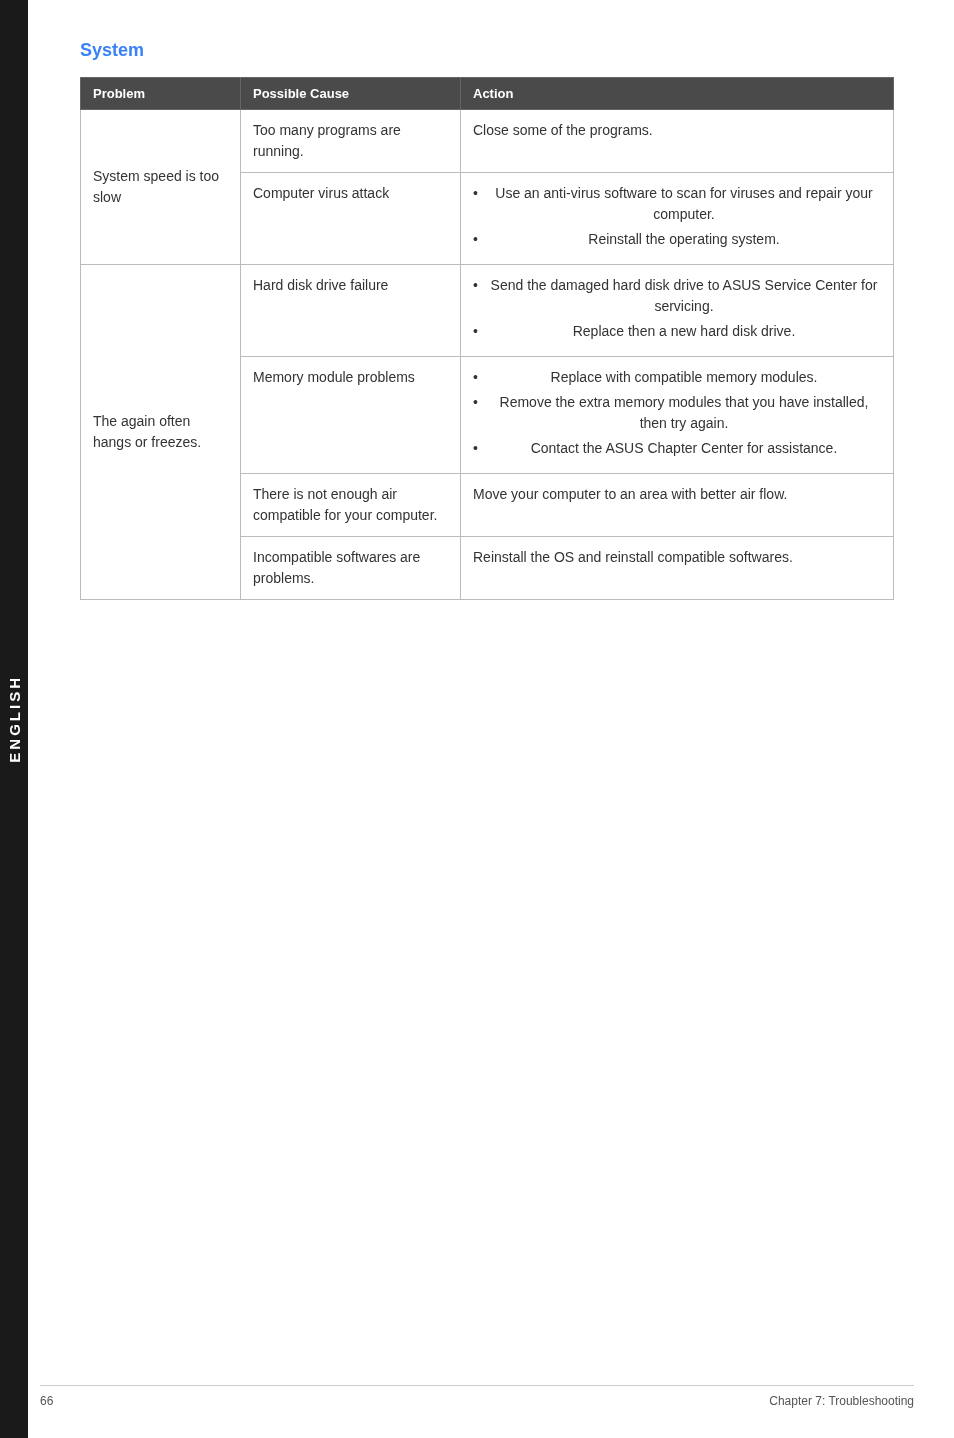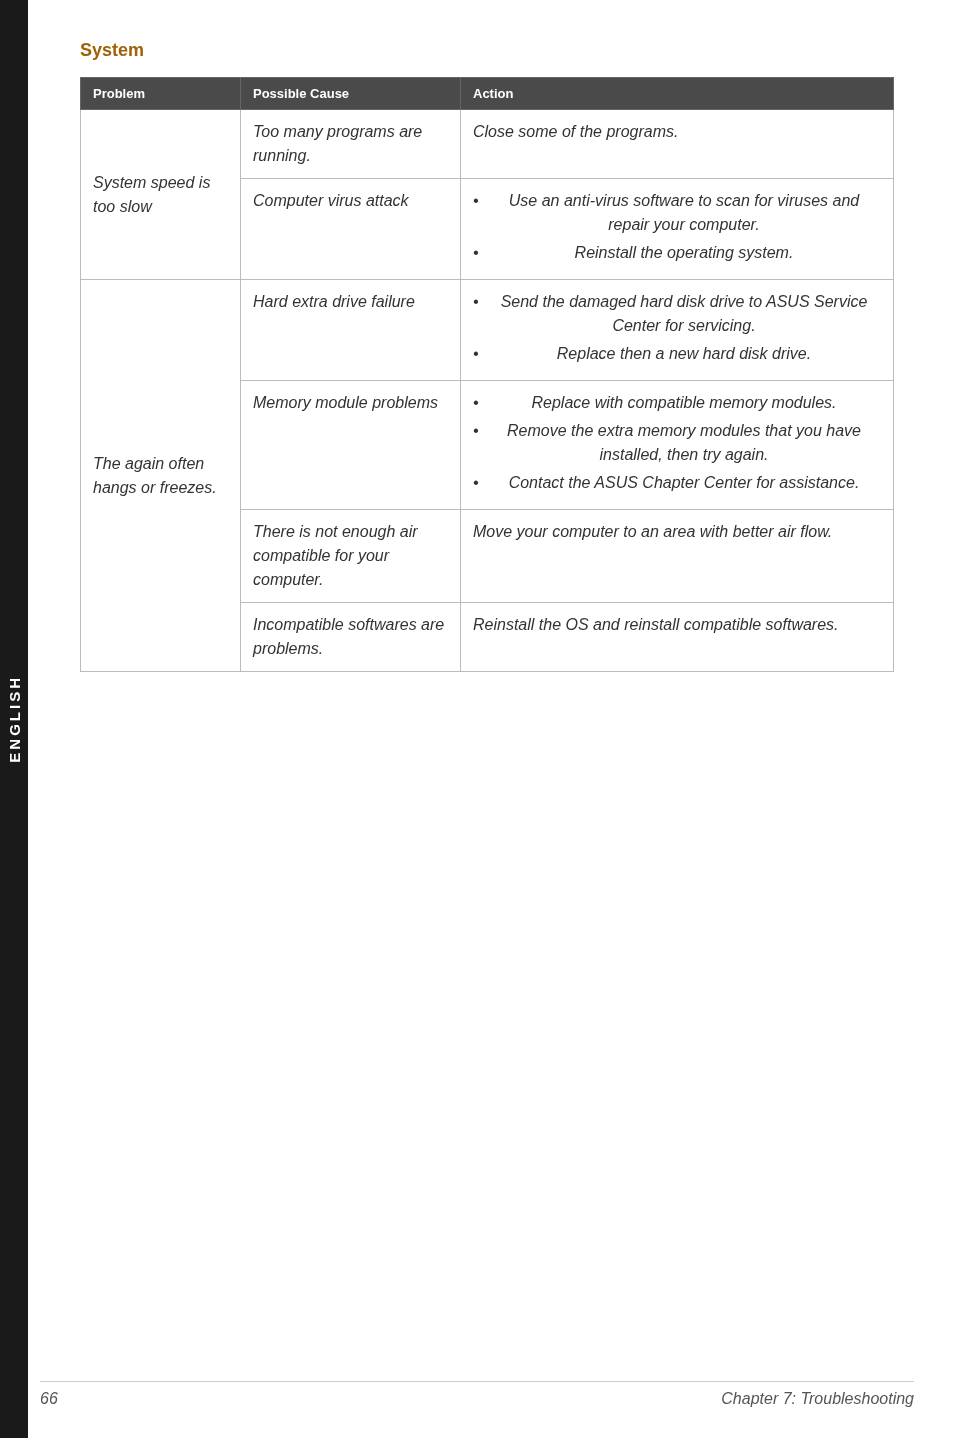--- a/index.html
+++ b/index.html
@@ -41,21 +41,21 @@
     
     .content {
       margin-left: 40px;
       padding: 40px 60px 60px 40px;
     }
 
     .section-title {
       font-size: 18px;
       font-weight: bold;
       margin-bottom: 16px;
-      color: #a16207;
+      color: #3b82f6;
     }
 
     
     table {
       width: 100%;
       border-collapse: collapse;
       border: 1px solid #999;
     }
 
     thead tr {
@@ -68,23 +68,22 @@
       text-align: left;
       font-size: 13px;
       font-weight: bold;
       border: 1px solid #666;
     }
 
     tbody td {
       padding: 10px 12px;
       border: 1px solid #bbb;
       vertical-align: top;
-      font-size: 16px;
+      font-size: 14px;
       line-height: 1.5;
-      font-style: italic;
     }
 
     .problem-cell {
       width: 160px;
       vertical-align: middle;
     }
 
     .cause-cell {
       width: 220px;
     }
@@ -116,23 +115,22 @@
     .footer {
       position: absolute;
       bottom: 30px;
       left: 40px;
       right: 40px;
       display: flex;
       justify-content: space-between;
       align-items: center;
       border-top: 1px solid #ccc;
       padding-top: 8px;
-      font-size: 16px;
+      font-size: 12px;
       color: #555;
-      font-style: italic;
     }
   </style>
 </head>
 <body>
 
 <div class="vertical-tab">
   <span class="vertical-tab-text">ENGLISH</span>
 </div>
 
 <div class="content">
@@ -160,21 +158,21 @@
         <td class="action-cell">
           <ul class="bullet-list">
             <li>Use an anti-virus software to scan for viruses and repair your computer.</li>
             <li>Reinstall the operating system.</li>
           </ul>
         </td>
       </tr>
 
       <tr>
         <td class="problem-cell" rowspan="4">The again often hangs or freezes.</td>
-        <td class="cause-cell">Hard extra drive failure</td>
+        <td class="cause-cell">Hard disk drive failure</td>
         <td class="action-cell">
           <ul class="bullet-list">
             <li>Send the damaged hard disk drive to ASUS Service Center for servicing.</li>
             <li>Replace then a new hard disk drive.</li>
           </ul>
         </td>
       </tr>
 
       <tr>
         <td class="cause-cell">Memory module problems</td>

